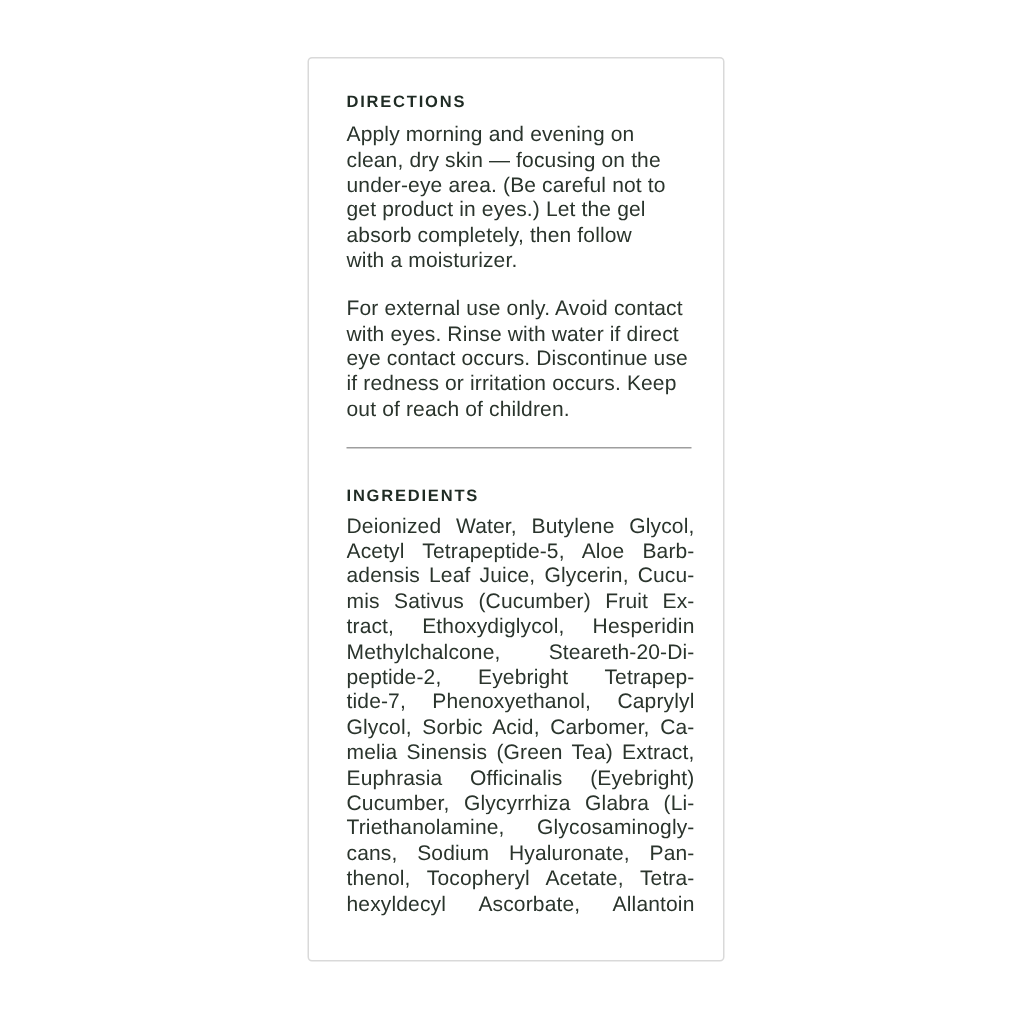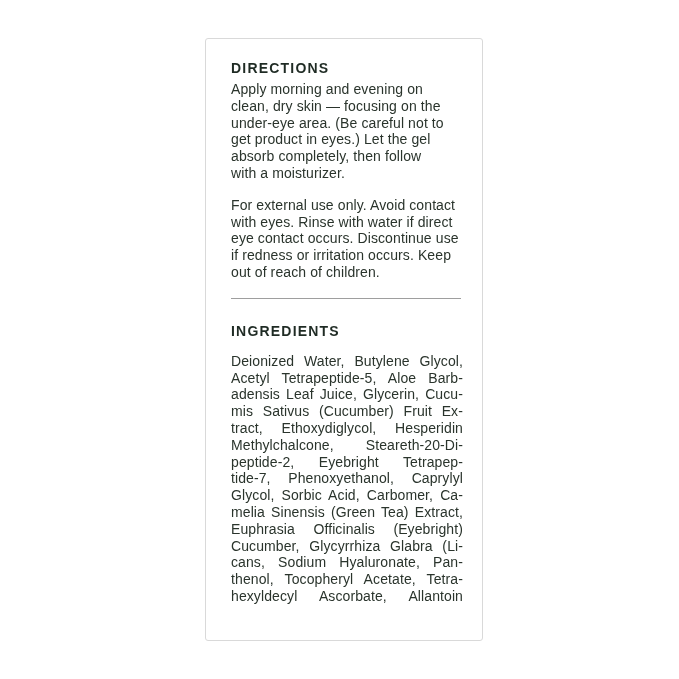--- a/index.html
+++ b/index.html
@@ -24,21 +24,21 @@
     width: 278px;
     height: 603px;
     box-sizing: border-box;
     background: #ffffff;
     border: 1px solid #d9d9d9;
     border-radius: 3px;
     padding: 22px 21px 0 25px;
     color: #2a342c;
   }
   .section-heading {
-    font-size: 14px;
+    font-size: 11px;
     font-weight: bold;
     letter-spacing: 1.2px;
     line-height: 14px;
     color: #1f2b24;
     margin: 0 0 6px 0;
   }
   .para {
     margin: 0;
     width: 232px;
     font-size: 14px;
@@ -57,21 +57,21 @@
     overflow: hidden;
     height: 16.8px;
   }
   .section-divider {
     border: none;
     border-top: 1px solid #9e9e9e;
     width: 230px;
     margin: 17px 0 25px 0;
     height: 0;
   }
-  .ingredients-heading-gap { margin-bottom: 15px; }
+  .ingredients-heading-gap { margin-bottom: 4px; }
 </style>
 </head>
 <body>
 
 <div class="stage">
   <div class="label-panel">
 
     <div>
       <h2 class="section-heading">DIRECTIONS</h2>
       <div class="para para-usage">
@@ -101,20 +101,21 @@
           <div class="line">adensis Leaf Juice, Glycerin, Cucu-</div>
           <div class="line">mis Sativus (Cucumber) Fruit Ex-</div>
           <div class="line">tract, Ethoxydiglycol, Hesperidin</div>
           <div class="line">Methylchalcone, Steareth-20-Di-</div>
           <div class="line">peptide-2, Eyebright Tetrapep-</div>
           <div class="line">tide-7, Phenoxyethanol, Caprylyl</div>
           <div class="line">Glycol, Sorbic Acid, Carbomer, Ca-</div>
           <div class="line">melia Sinensis (Green Tea) Extract,</div>
           <div class="line">Euphrasia Officinalis (Eyebright)</div>
           <div class="line">Cucumber, Glycyrrhiza Glabra (Li-</div>
+          <div class="line">Triethanolamine, Glycosaminogly-</div>
           <div class="line">cans, Sodium Hyaluronate, Pan-</div>
           <div class="line">thenol, Tocopheryl Acetate, Tetra-</div>
           <div class="line">hexyldecyl Ascorbate, Allantoin</div>
         </div>
     </div>
 
   </div>
 </div>
 
 </body></html>

